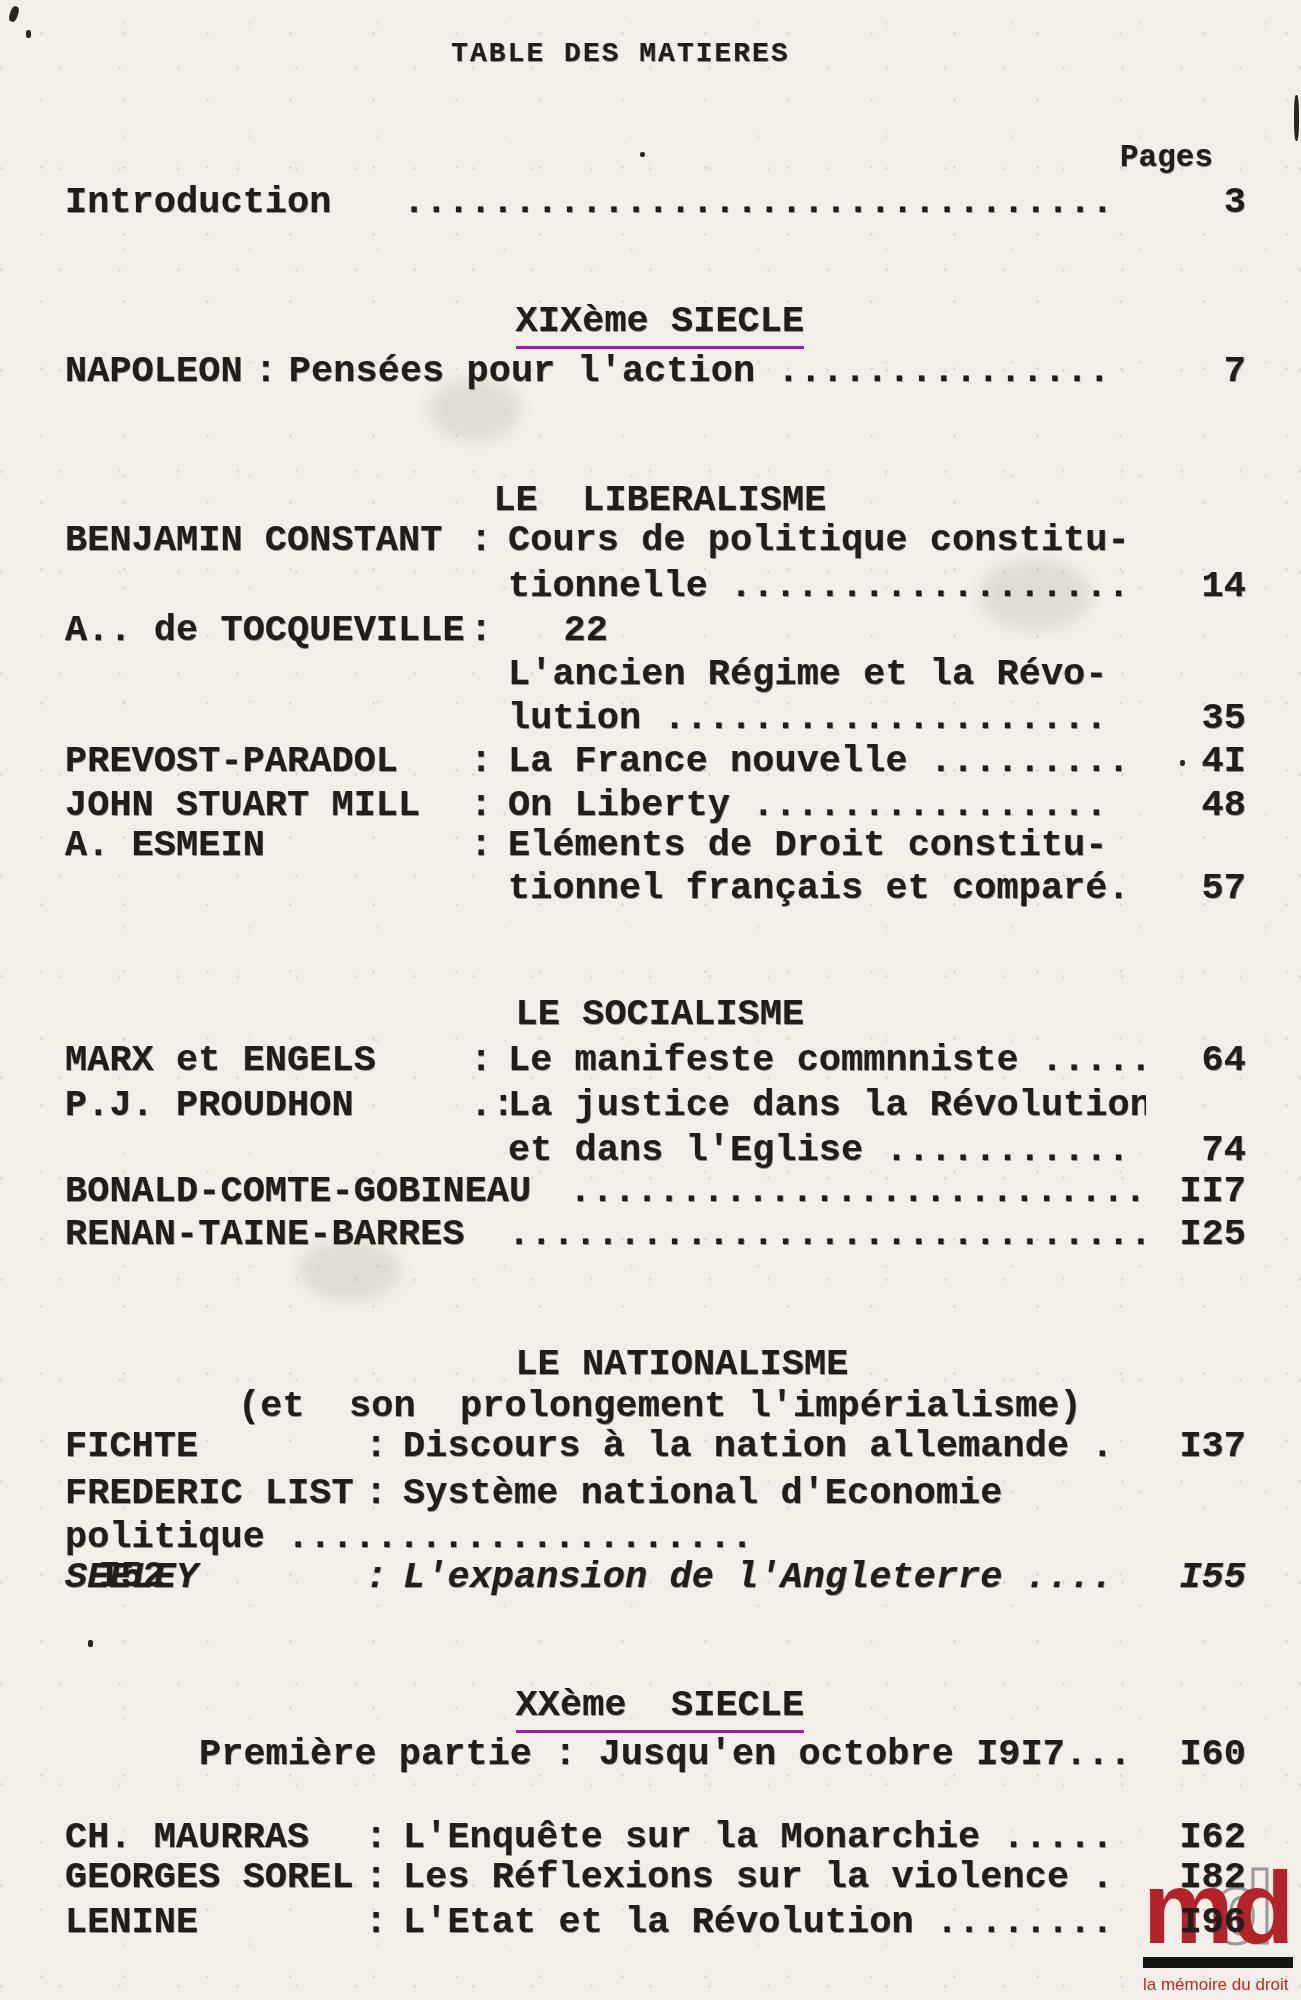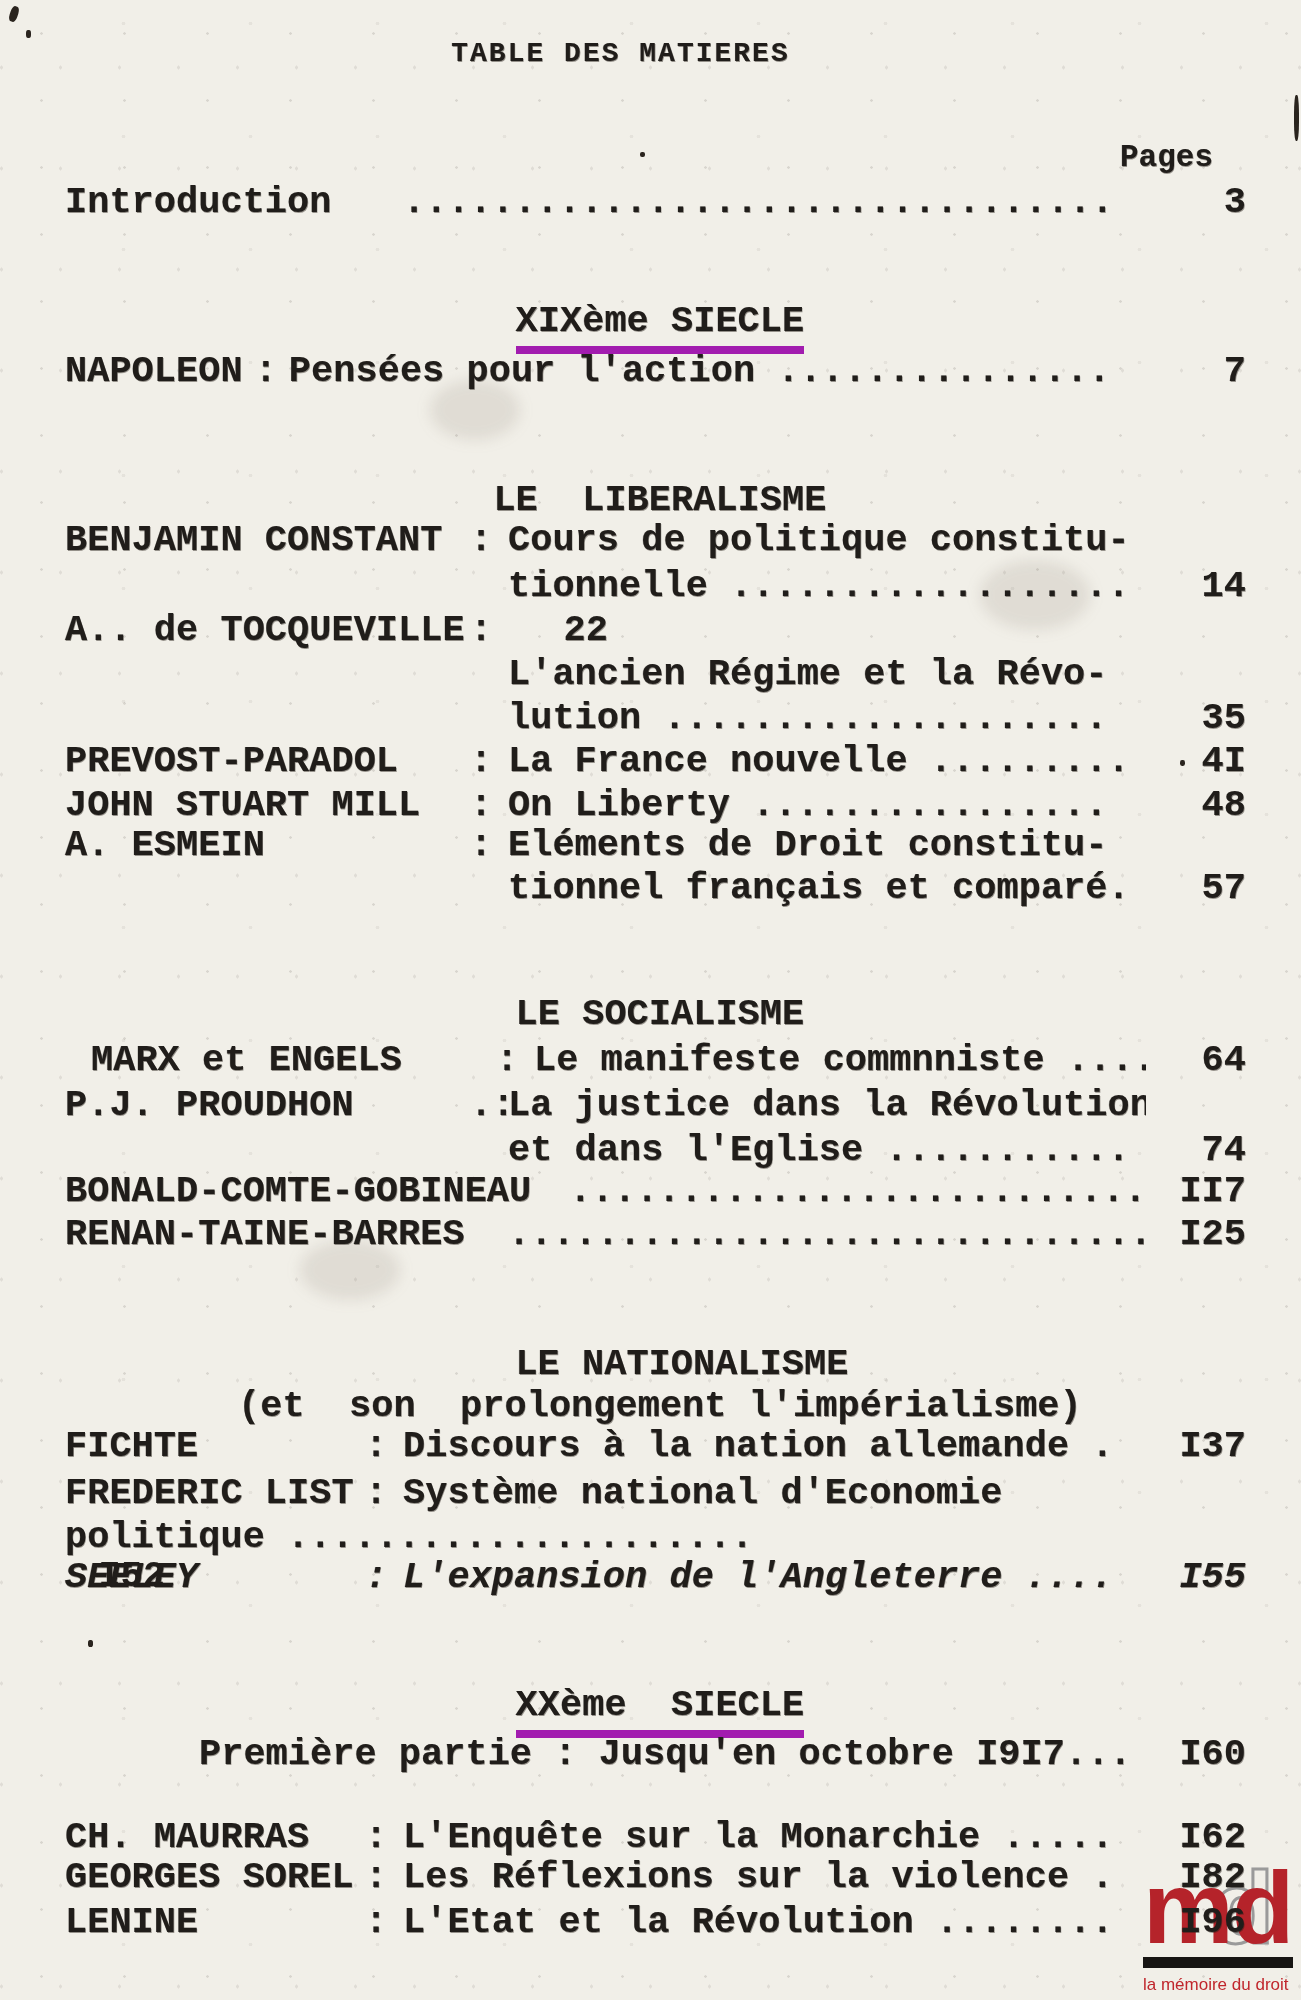--- a/index.html
+++ b/index.html
@@ -14,21 +14,21 @@
     background-position:0 0, 31px 17px, 60px 80px;
     font-family:"Liberation Mono","DejaVu Sans Mono",monospace;
     font-weight:bold;color:#201d1a;
   }
   .page{position:relative;width:1301px;height:2000px;}
   .ink{text-shadow:.6px .6px 0 rgba(35,28,22,.45), -.4px 0 0 rgba(35,28,22,.25);}
   .title{position:absolute;left:0;right:60px;top:38px;text-align:center;font-size:28px;letter-spacing:2px;z-index:3;}
   .pages-label{position:absolute;right:88px;top:140px;font-size:31px;z-index:3;}
   .heading{position:absolute;left:0;right:70px;text-align:center;font-size:37px;z-index:3;white-space:pre;}
   .heading .hd{display:inline-block;white-space:pre;}
-  .heading .underlined{border-bottom:8px solid #a21caf;padding-bottom:4px;}
+  .heading .underlined{border-bottom:3px solid #a21caf;padding-bottom:4px;}
   .row{position:absolute;left:65px;right:55px;display:flex;align-items:baseline;font-size:37px;line-height:1.05;z-index:3;}
   .row .author{white-space:pre;flex:none;}
   .row.cw .author{min-width:405px;}
   .row.cn .author{min-width:300px;}
   .row .sep{flex:none;width:38px;white-space:pre;}
   .row.inline .sep{width:auto;padding:0 12px;}
   .row .desc{flex:1 1 auto;white-space:pre;overflow:hidden;}
   .row .page-num{flex:none;min-width:100px;text-align:right;white-space:pre;}
   .row.part{left:199px;}
   .speck{position:absolute;background:#2a241e;border-radius:40%;z-index:1;}
@@ -129,21 +129,21 @@
   <div class="row cw ink" style="top:869px;">
     <span class="author"></span>
       <span class="sep"></span>
       <span class="desc">tionnel français et comparé.</span>
       <span class="page-num">57</span>
   </div>
 
   <div class="heading ink" style="top:951px;">
     <span class="hd">LE SOCIALISME</span>
   </div>
-  <div class="row cw ink" style="top:1041px;margin-left:26px;">
+  <div class="row cw ink" style="top:1041px;">
     <span class="author">MARX et ENGELS</span>
       <span class="sep">:</span>
       <span class="desc">Le manifeste commnniste .....</span>
       <span class="page-num">64</span>
   </div>
   <div class="row cw ink" style="top:1086px;">
     <span class="author">P.J. PROUDHON</span>
       <span class="sep">.:</span>
       <span class="desc">La justice dans la Révolution</span>
       <span class="page-num"></span>

